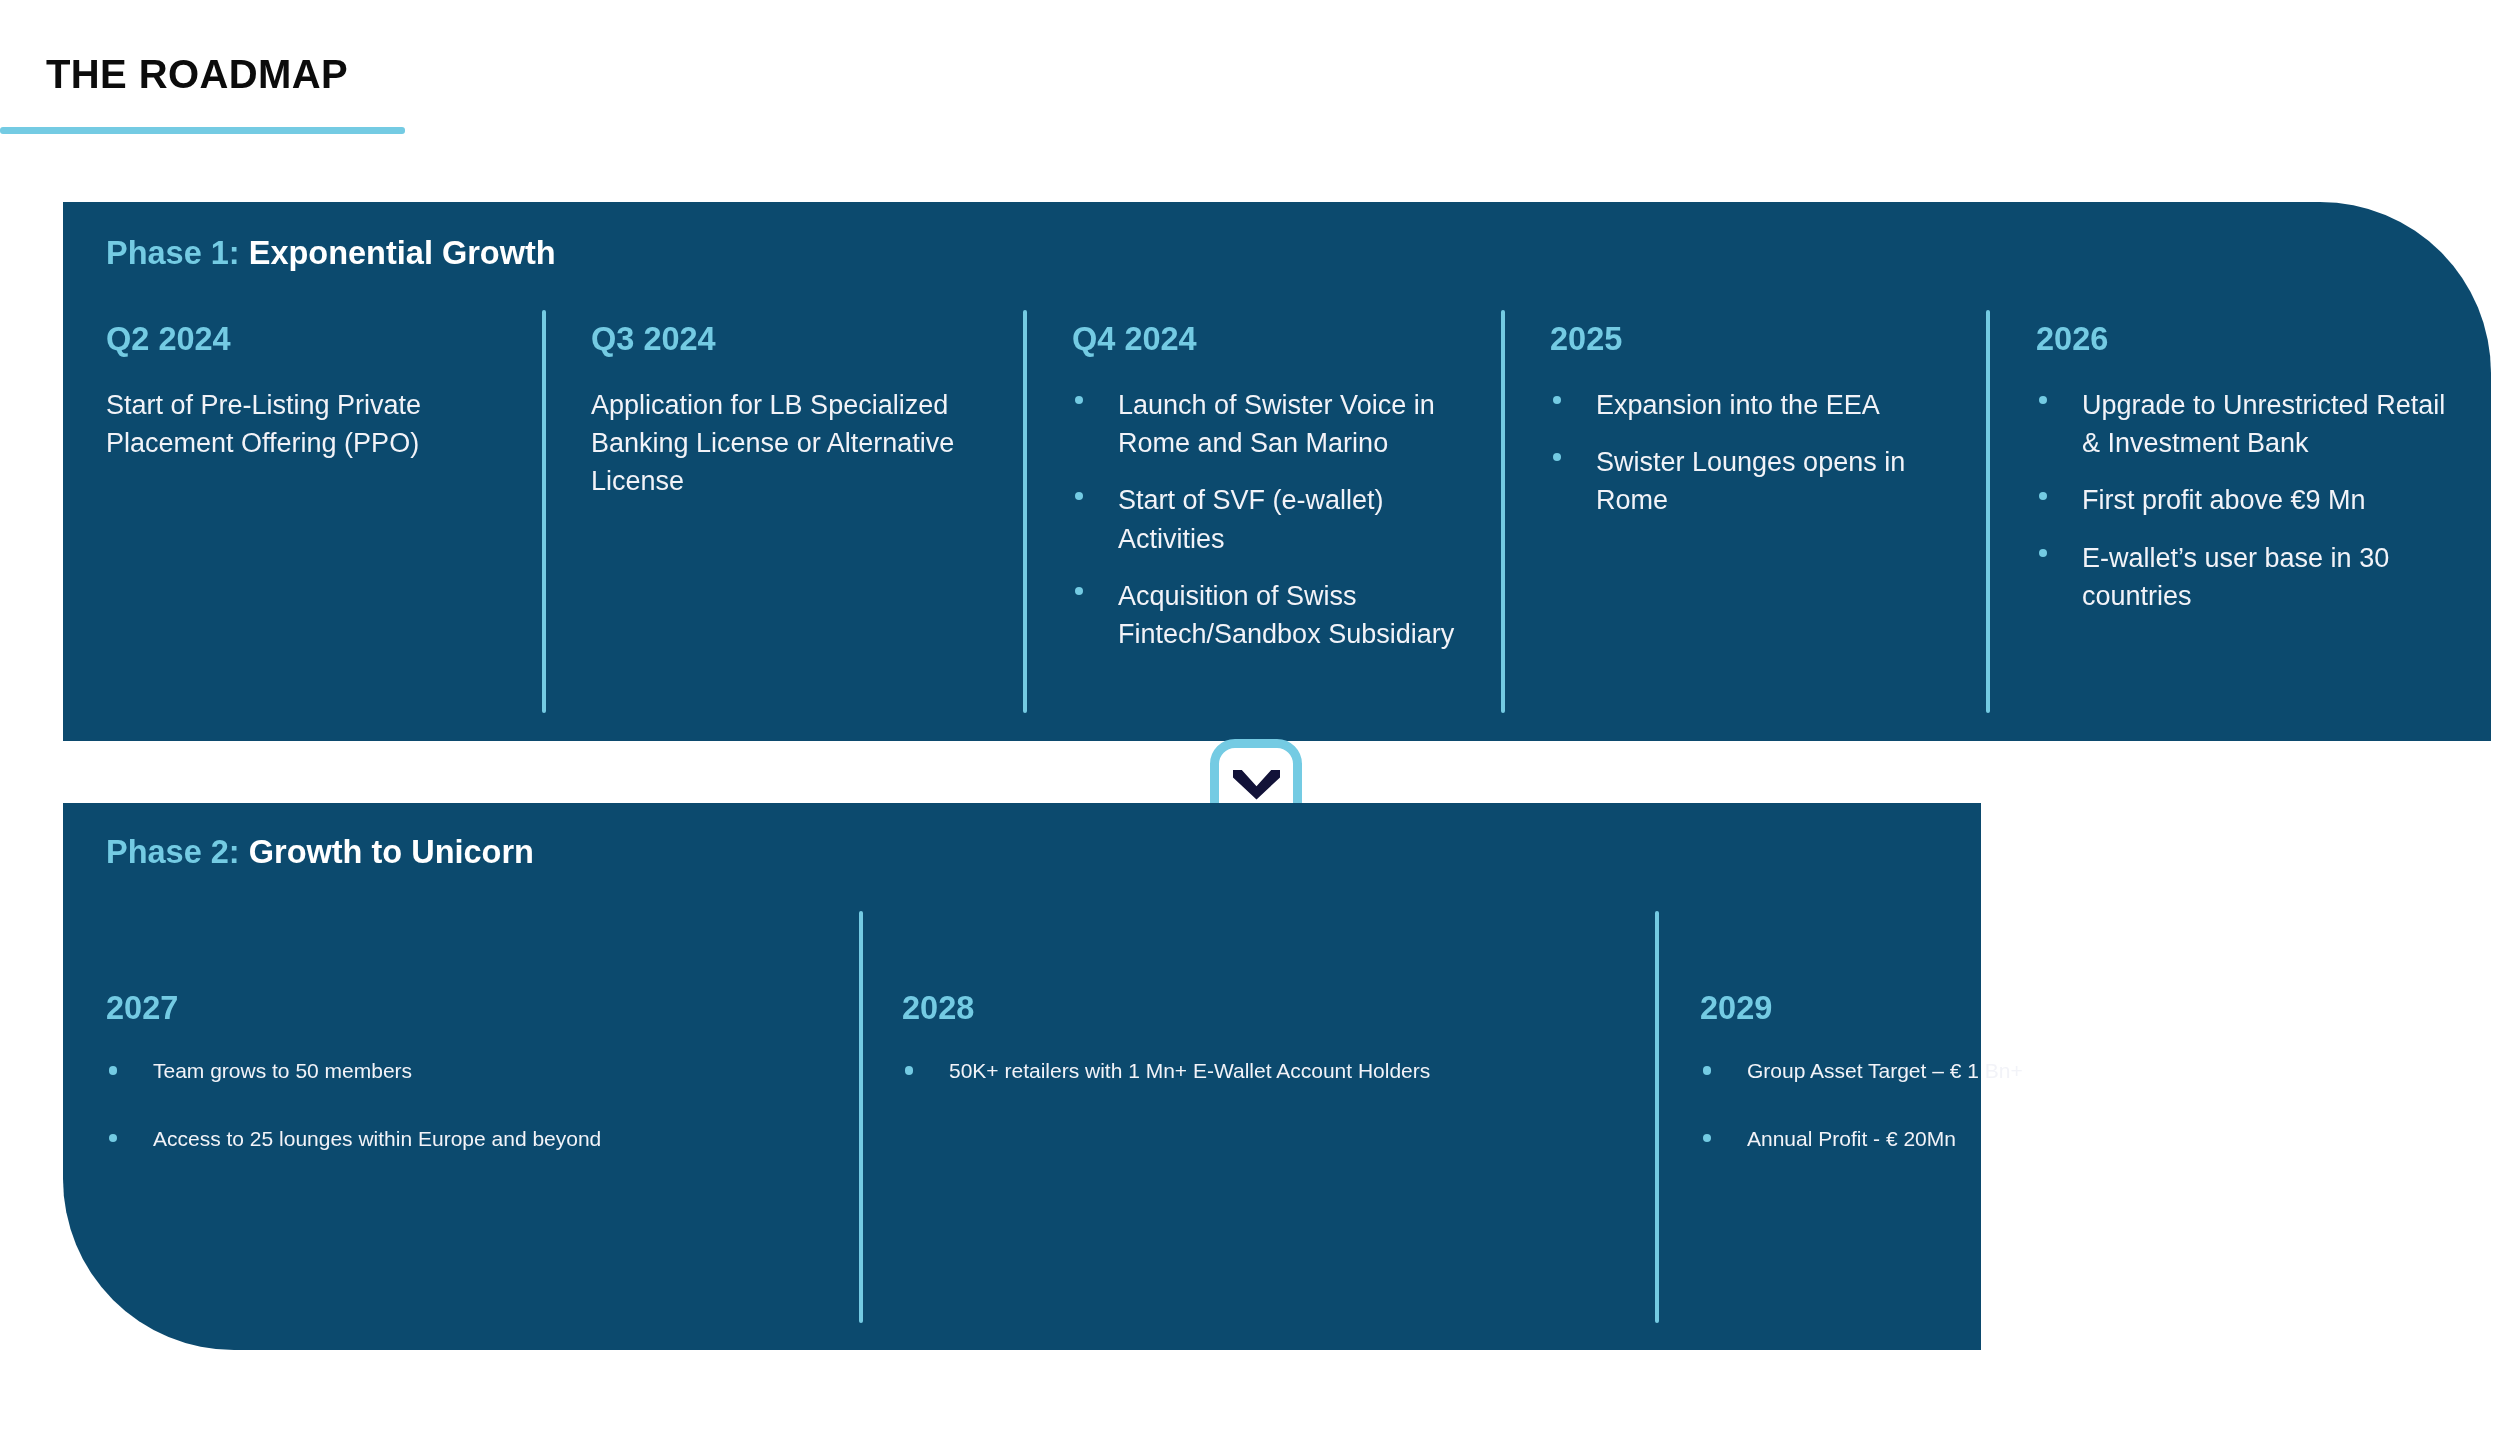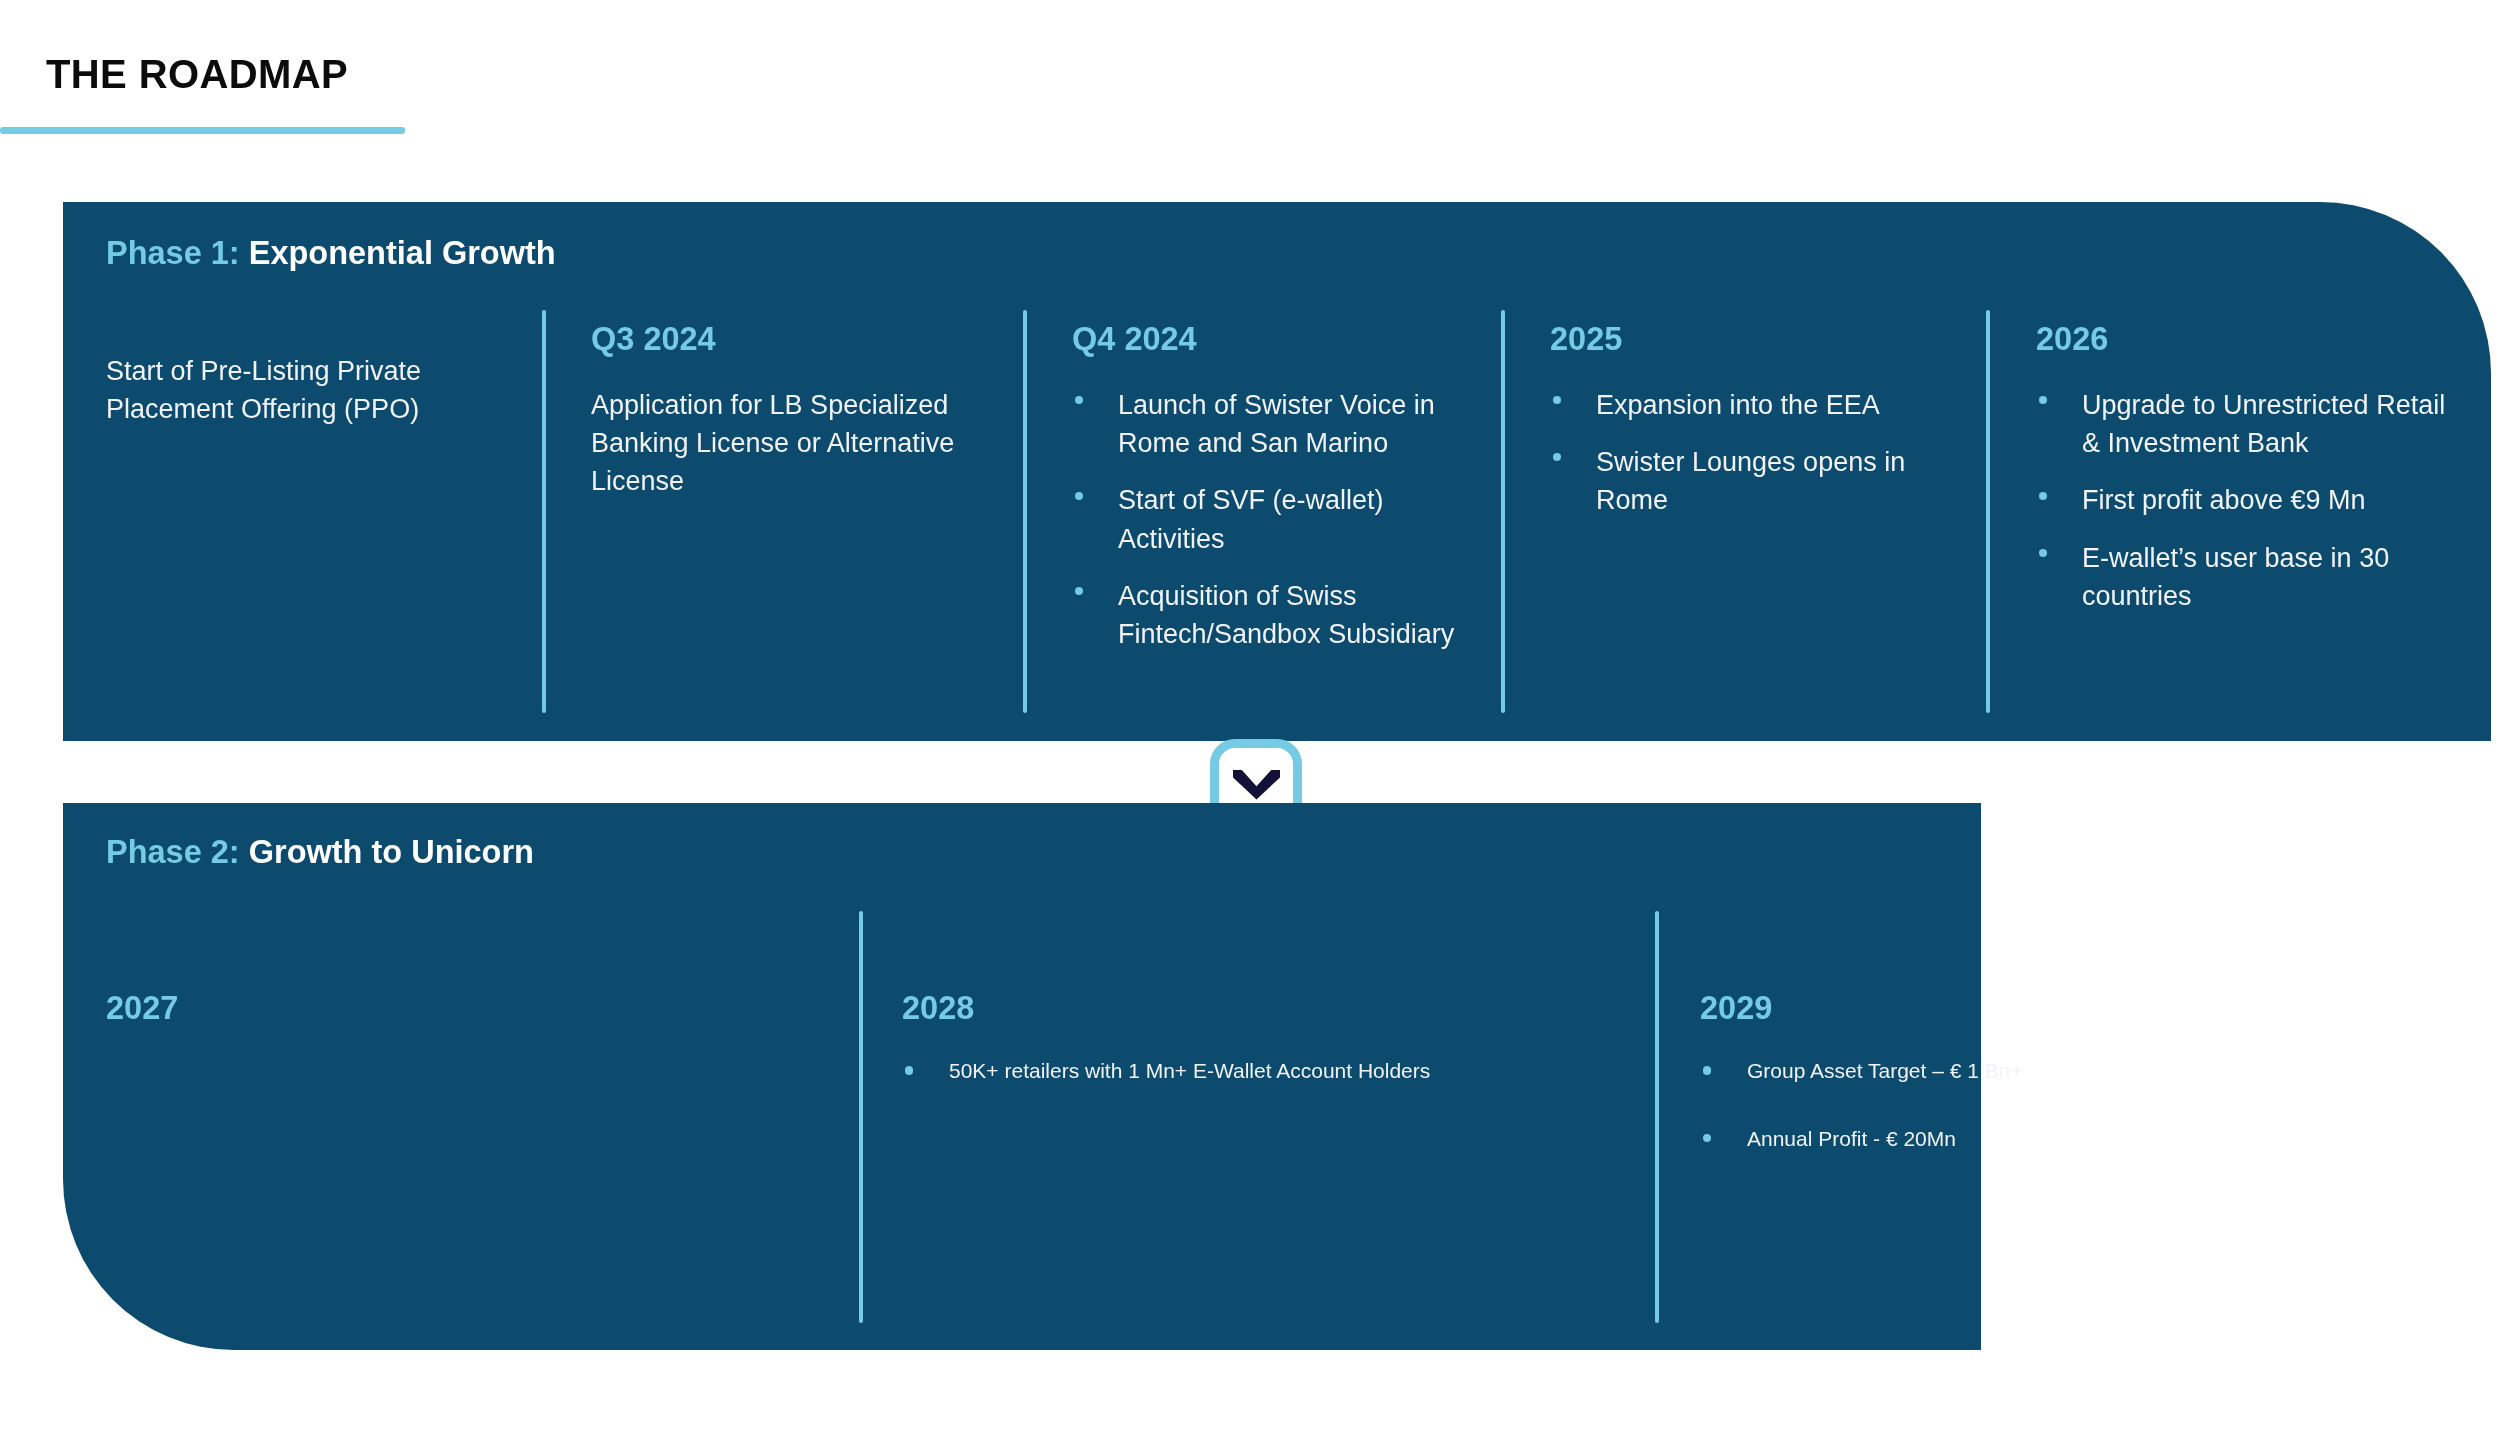--- a/index.html
+++ b/index.html
@@ -167,20 +167,21 @@
   <div class="title-rule"></div>
 
   <div class="phase-panel" id="phase1-panel">
 
     <div class="phase-heading" id="phase1-heading">
       <span class="phase-label">Phase 1: </span>
       <span class="phase-name">Exponential Growth</span>
     </div>
 
     <div class="p1-col" style="left:43px;">
+      <div class="col-year">Q2 2024</div>
       <div class="col-body">
         <div class="plain-text">Start of Pre-Listing Private Placement Offering (PPO)</div>
       </div>
     </div>
 
     <div class="p1-col" style="left:528px;">
       <div class="col-year">Q3 2024</div>
       <div class="col-body">
         <div class="plain-text" style="max-width:403px;">Application for LB Specialized Banking License or Alternative License</div>
       </div>
@@ -234,20 +235,26 @@
 
   <div class="phase-panel" id="phase2-panel">
 
     <div class="phase-heading" id="phase2-heading">
       <span class="phase-label">Phase 2: </span>
       <span class="phase-name">Growth to Unicorn</span>
     </div>
 
     <div class="p2-col" style="left:43px; width:739px;">
       <div class="col-year">2027</div>
+      <div class="col-body">
+        <ul class="bullets wide">
+          <li><span class="dot"></span><span>Team grows to 50 members</span></li>
+          <li><span class="dot"></span><span>Access to 25 lounges within Europe and beyond</span></li>
+        </ul>
+      </div>
     </div>
 
     <div class="p2-col" style="left:839px; width:761px;">
       <div class="col-year">2028</div>
       <div class="col-body">
         <ul class="bullets wide">
           <li><span class="dot"></span><span>50K+ retailers with 1 Mn+ E-Wallet Account Holders</span></li>
         </ul>
       </div>
     </div>

